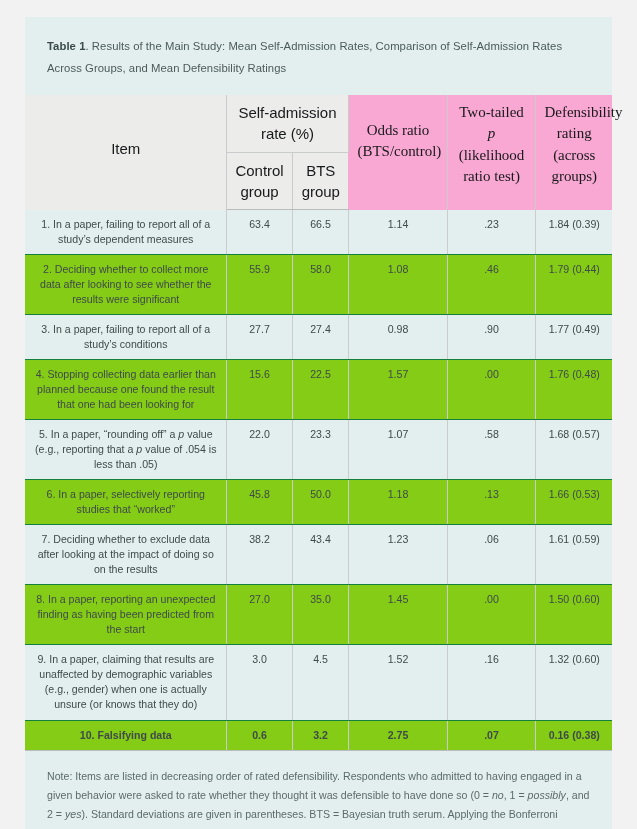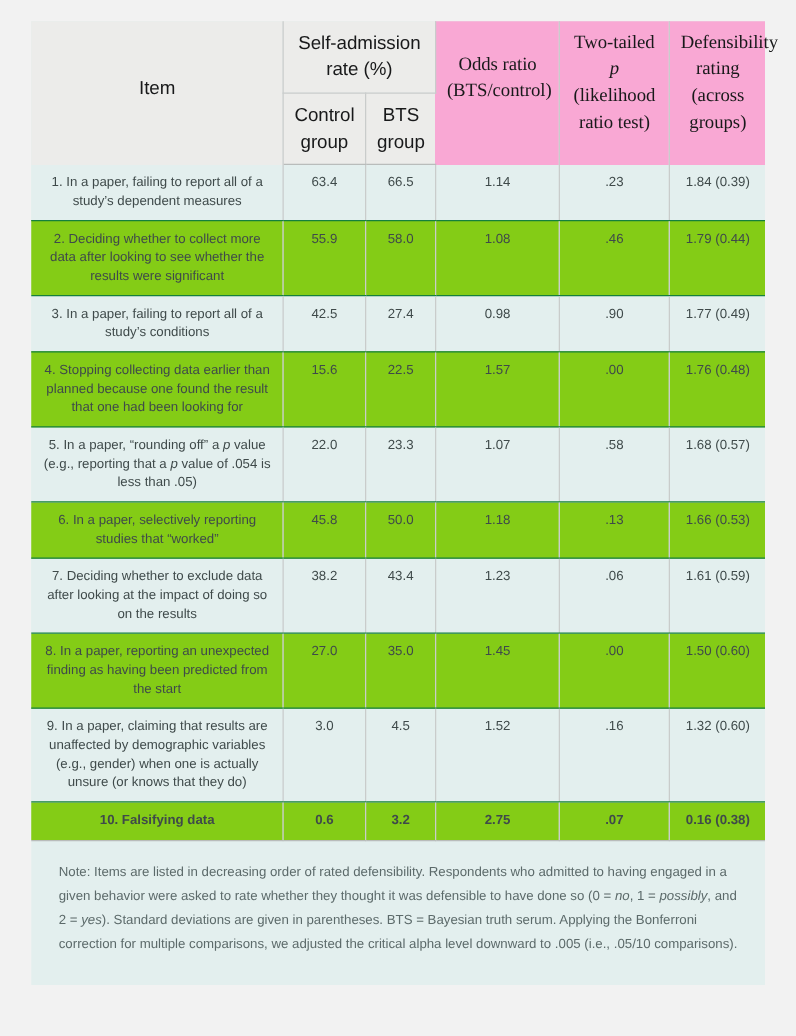--- a/index.html
+++ b/index.html
@@ -87,20 +87,23 @@
   .c-bts  { width: 56px; }
   .c-odds { width: 99px; }
   .c-p    { width: 88px; }
   .c-def  { width: 77px; }
 </style>
 </head>
 <body>
 
 <div class="card">
 
+  <div class="caption">
+    <span class="lbl">Table 1</span><span>. Results of the Main Study: Mean Self-Admission Rates, Comparison of Self-Admission Rates Across Groups, and Mean Defensibility Ratings</span>
+  </div>
 
   <table class="tbl">
     <colgroup>
       <col class="c-item">
         <col class="c-ctrl">
         <col class="c-bts">
         <col class="c-odds">
         <col class="c-p">
         <col class="c-def">
     </colgroup>
@@ -152,21 +155,21 @@
         <tr class="grey">
           <td class="item">2. Deciding whether to collect more data after looking to see whether the results were significant</td>
           <td>55.9</td>
           <td>58.0</td>
           <td>1.08</td>
           <td>.46</td>
           <td>1.79 (0.44)</td>
         </tr>
         <tr class="teal">
           <td class="item">3. In a paper, failing to report all of a study’s conditions</td>
-          <td>42.5</td>
+          <td>27.7</td>
           <td>27.4</td>
           <td>0.98</td>
           <td>.90</td>
           <td>1.77 (0.49)</td>
         </tr>
         <tr class="grey">
           <td class="item">4. Stopping collecting data earlier than planned because one found the result that one had been looking for</td>
           <td>15.6</td>
           <td>22.5</td>
           <td>1.57</td>

